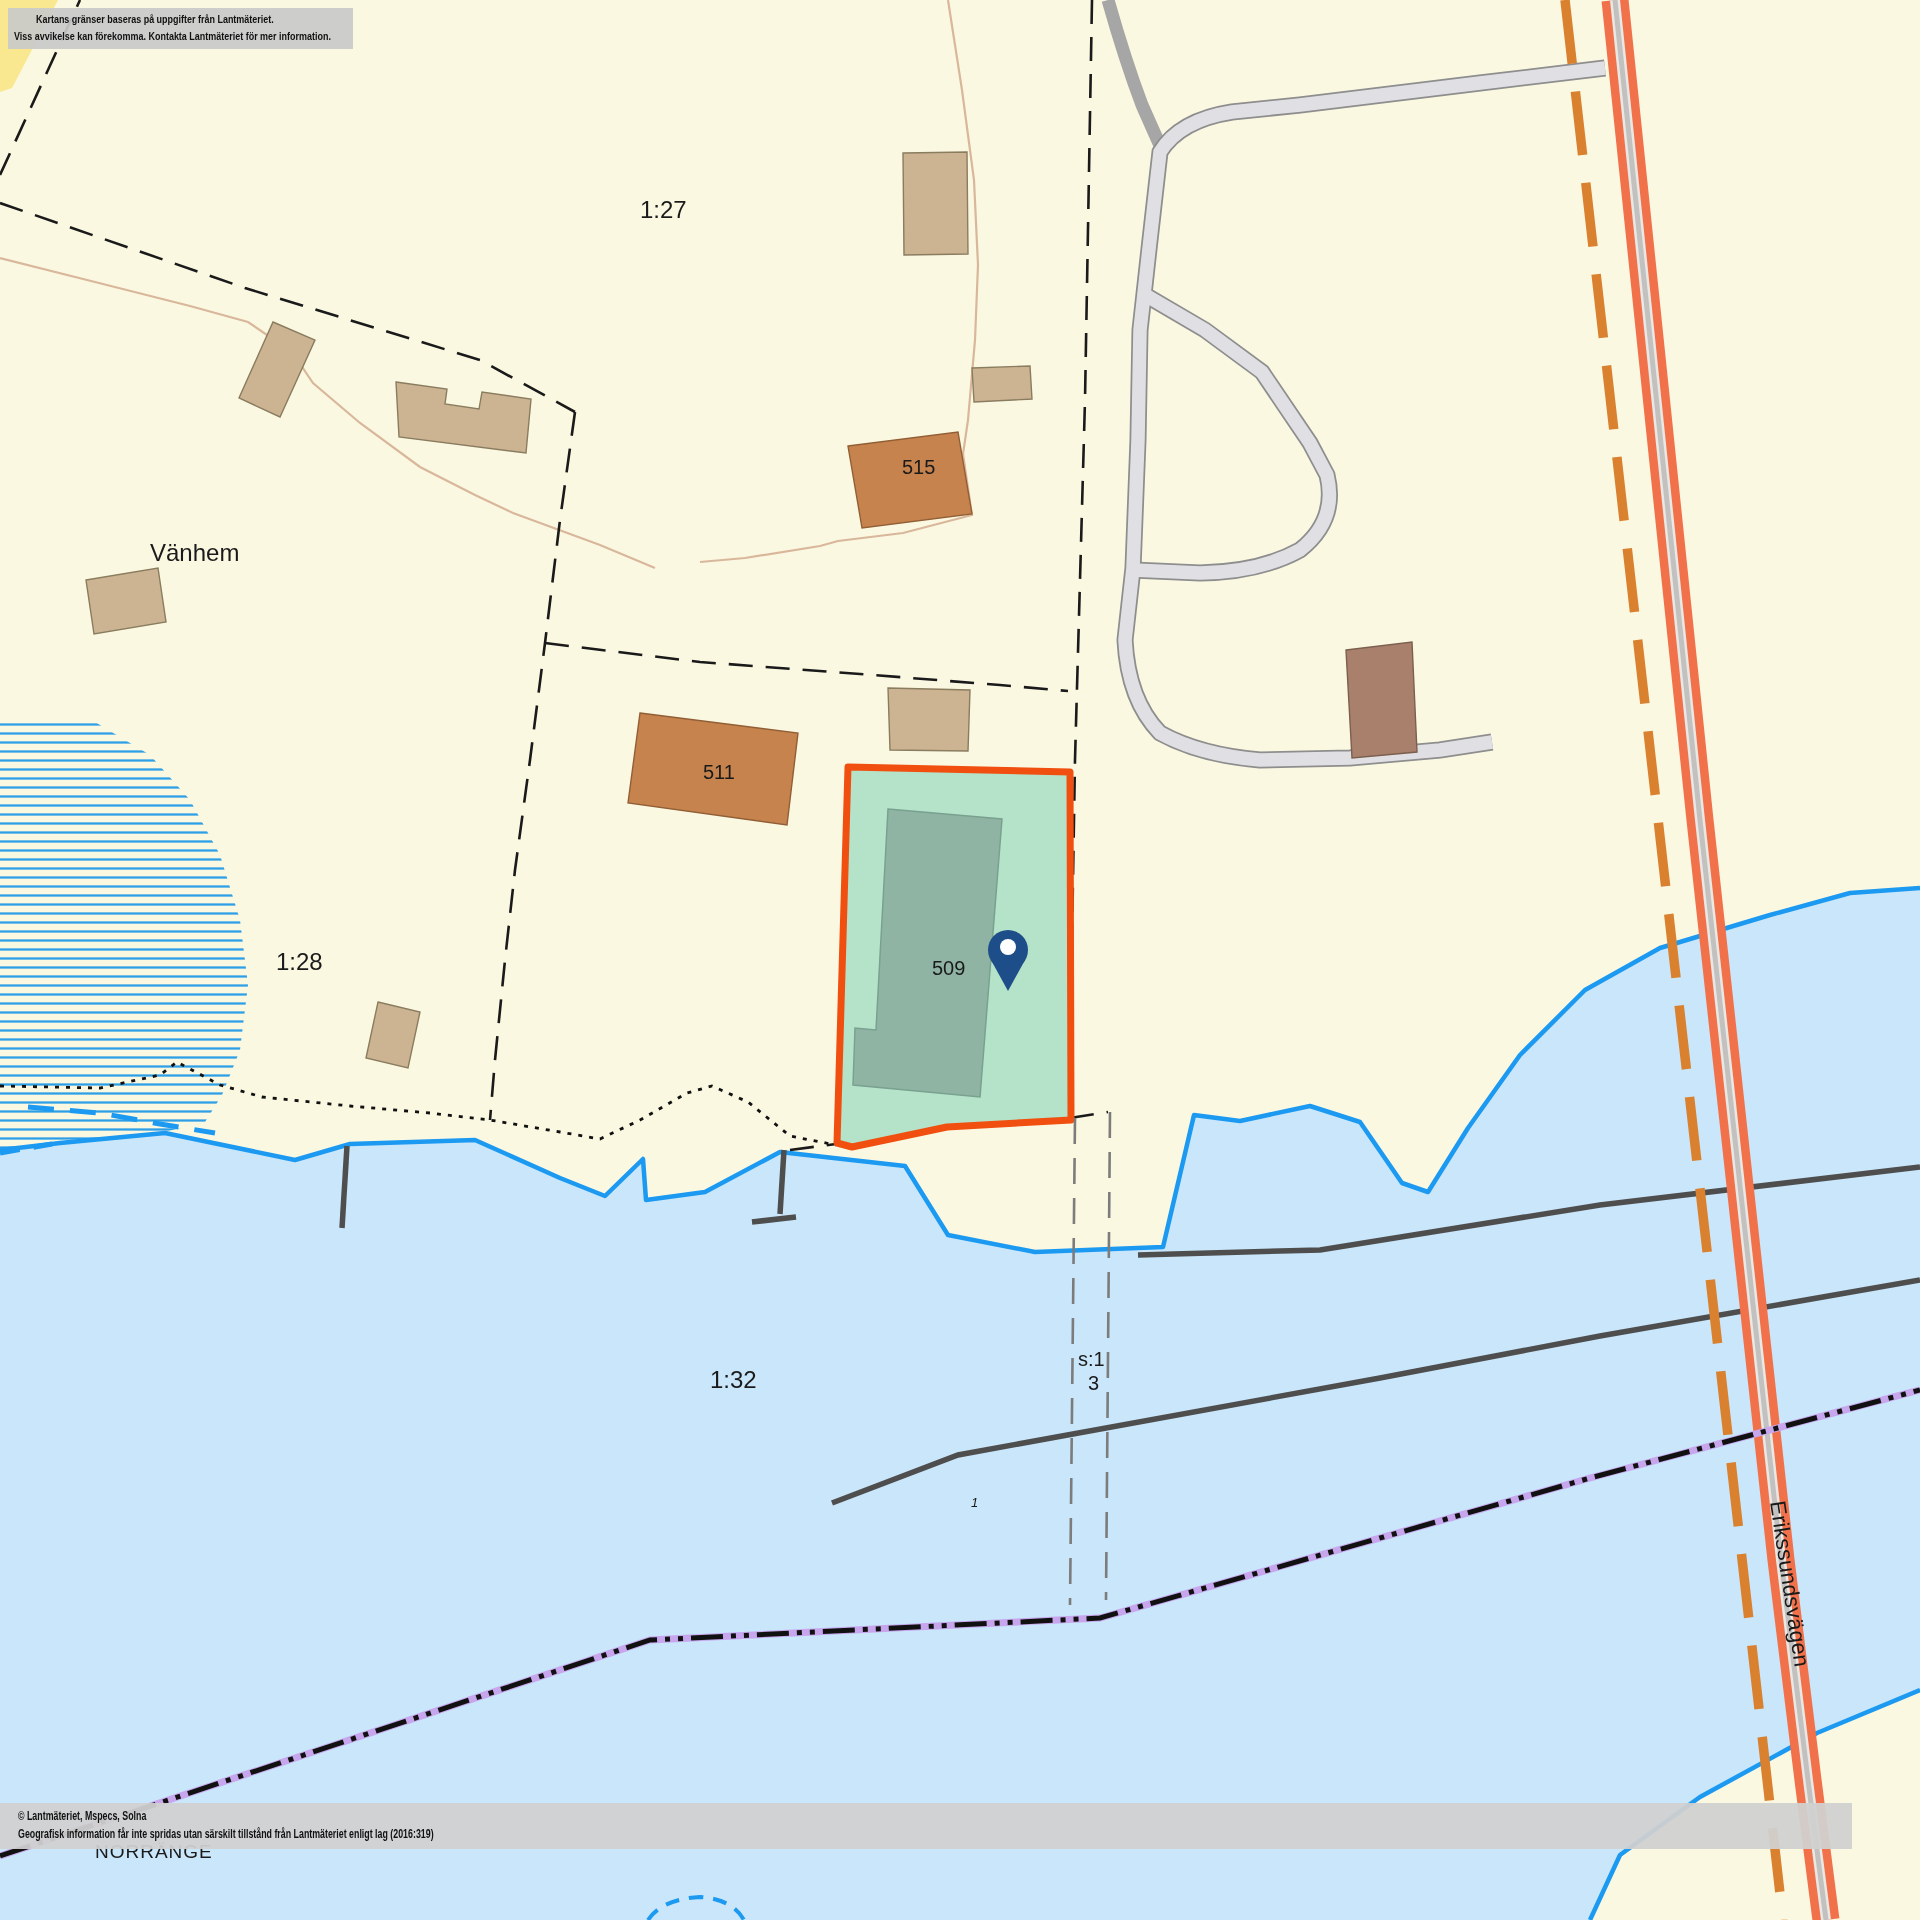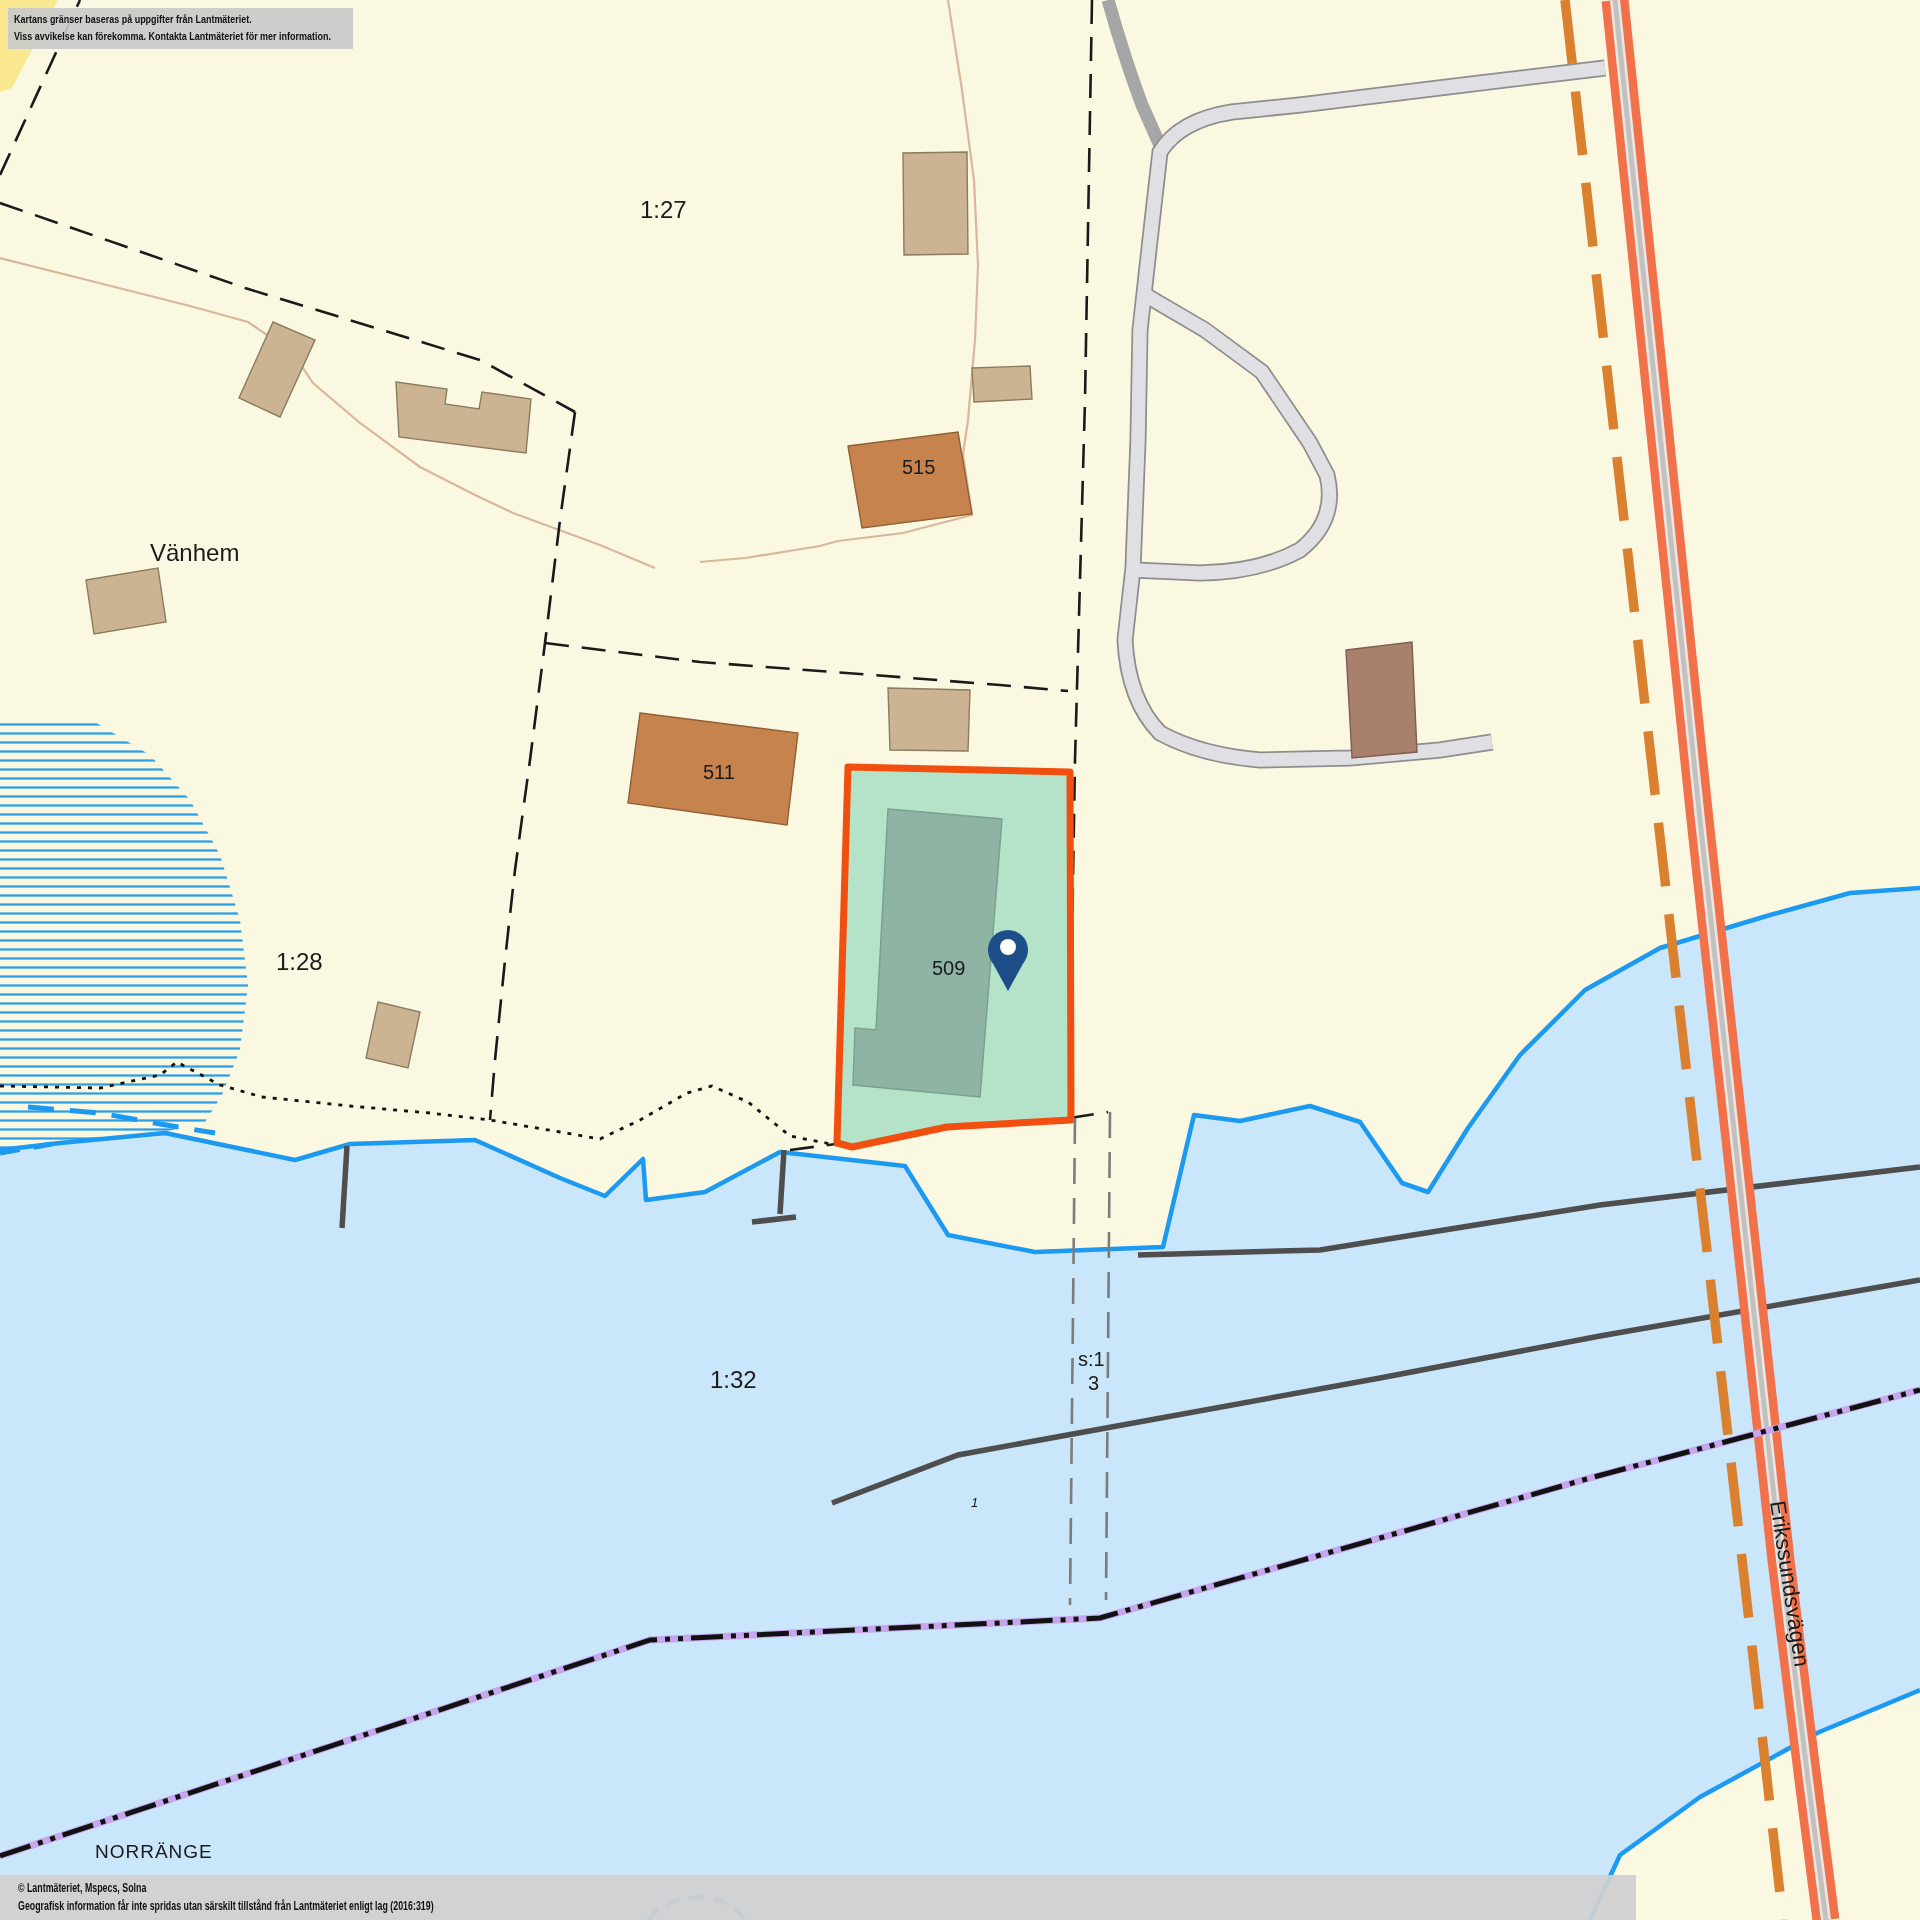--- a/index.html
+++ b/index.html
@@ -1,24 +1,24 @@
 <!DOCTYPE html>
 <html><head>
 <meta charset="utf-8">
 <style>
   html,body{margin:0;padding:0;background:#888;}
   #stage{position:relative;width:1920px;height:1920px;overflow:hidden;
          font-family:"Liberation Sans",sans-serif;background:#FBF8E2;}
   #map-svg{position:absolute;left:0;top:0;}
   .maplabel{font-family:"Liberation Sans",sans-serif;fill:#1a1a1a;}
   .overlay-box{position:absolute;left:8px;top:8px;width:345px;
-    background:rgba(201,201,201,0.93);padding:3px 6px 5px 6px;box-sizing:border-box;}
+    background:rgba(201,201,201,0.93);padding:3px 6px 5px 6px;box-sizing:border-box;text-align:right;}
   .overlay-box .scl{transform:scaleX(0.78);transform-origin:left top;white-space:nowrap;
     font-size:11.5px;font-weight:bold;color:#111;line-height:1.45;}
-  .attrib-bar{position:absolute;left:0;top:1875px;width:1636px;height:46px;
+  .attrib-bar{position:absolute;left:0;top:1803px;width:1852px;height:46px;
     background:rgba(208,208,208,0.94);box-sizing:border-box;padding:4px 0 0 18px;}
   .attrib-bar .scl{transform:scaleX(0.68);transform-origin:left top;white-space:nowrap;
     font-size:13px;font-weight:bold;color:#111;line-height:1.35;}
 </style>
 </head>
 <body>
 
 <div id="stage">
 
 <svg id="map-svg" width="1920" height="1920" viewBox="0 0 1920 1920" xmlns="http://www.w3.org/2000/svg">

